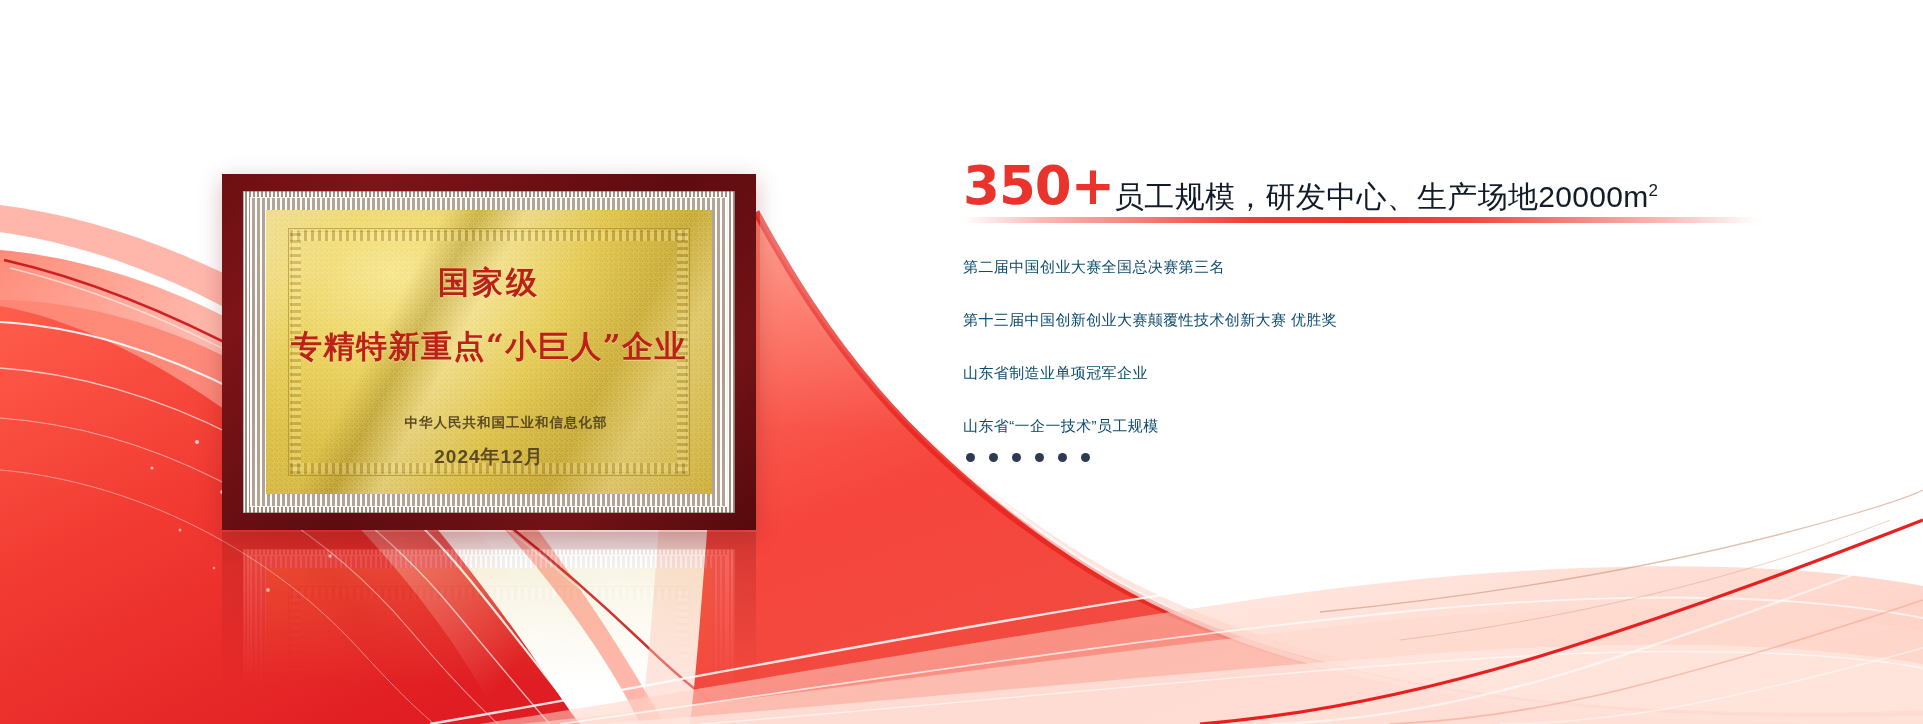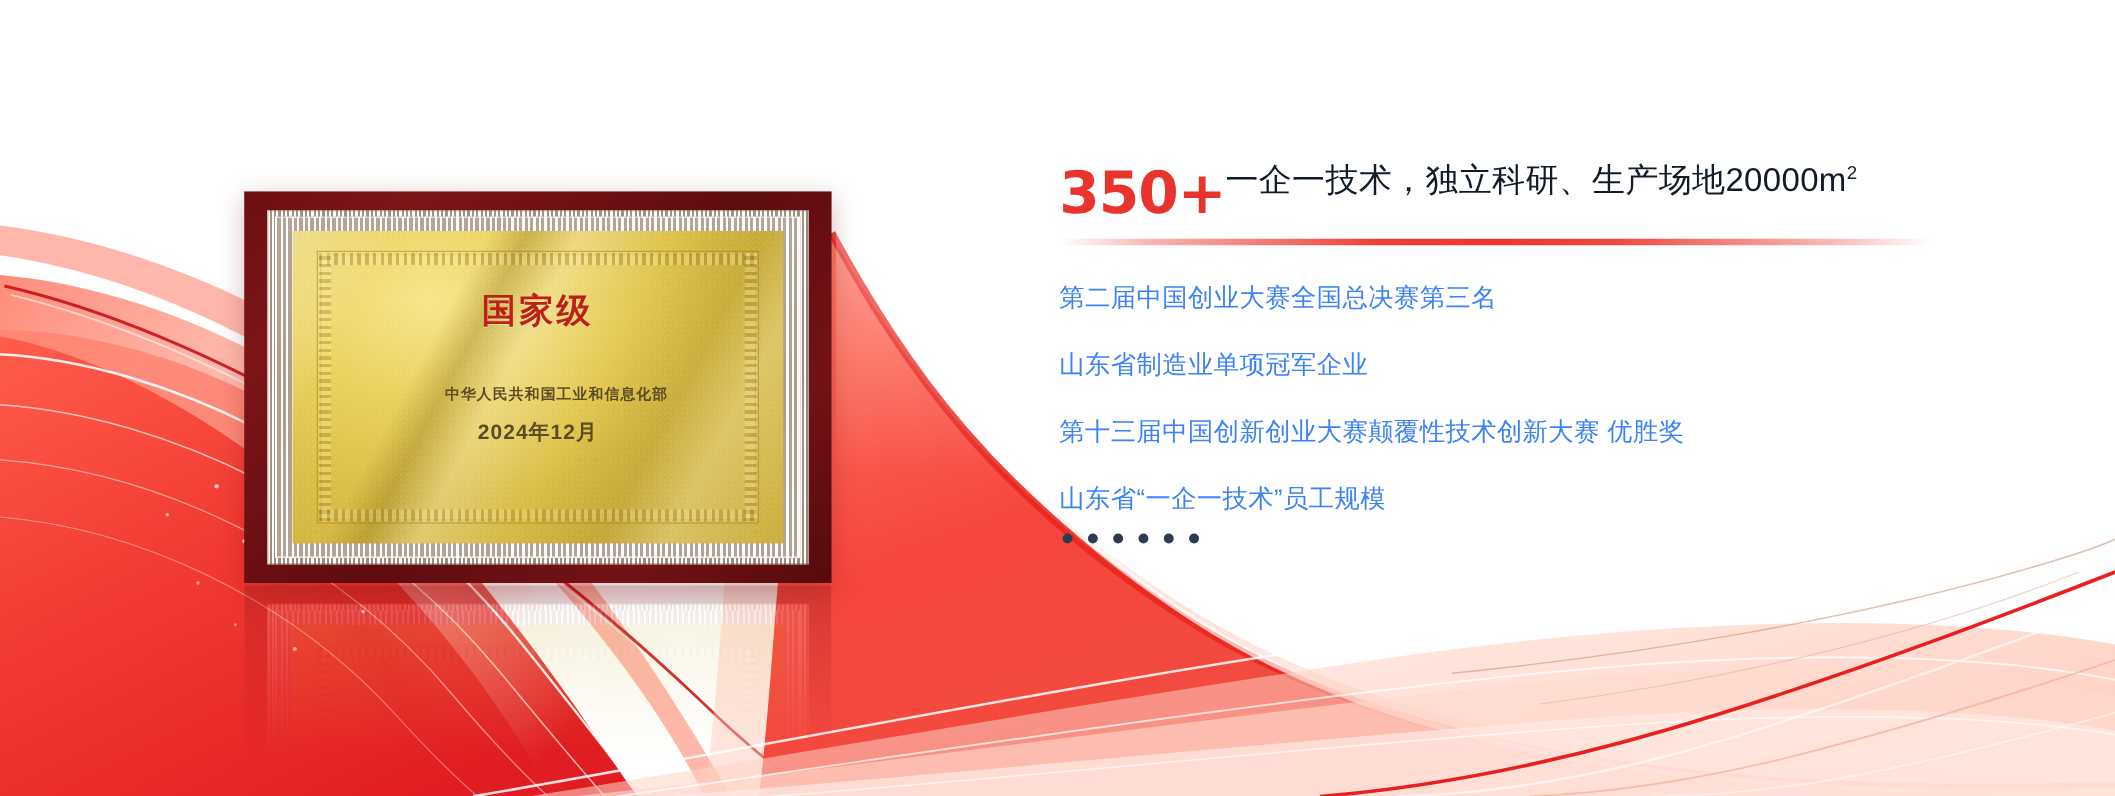--- a/index.html
+++ b/index.html
@@ -104,40 +104,40 @@
   }
   #plaque-reflection .mirror{
     position:absolute;left:0;top:-356px;width:534px;height:356px;
     transform:scaleY(-1);transform-origin:center bottom;
   }
   #plaque-reflection .mirror-inner{position:absolute;left:0;top:0;width:534px;height:356px;filter:blur(.4px);}
 
   
   #right-col{position:absolute;left:963px;top:150px;width:860px;}
   #headline{
-    display:flex;align-items:flex-start;white-space:nowrap;
+    display:flex;align-items:flex-end;white-space:nowrap;
     height:62px;
   }
   #headline-number{
     font-family:"DejaVu Sans","Liberation Sans",sans-serif;
     font-weight:bold;font-size:53px;color:#e8342c;letter-spacing:-1px;line-height:1;
   }
   #headline-rest{
     font-size:30px;color:#111c28;font-weight:normal;line-height:1;letter-spacing:.3px;
   }
   #headline-rest .sup{font-size:17px;vertical-align:super;line-height:0;}
   #headline-rule{
     margin-top:5px;width:795px;height:6px;border-radius:3px;
     background:linear-gradient(90deg,
       rgba(237,52,44,0) 0%,rgba(237,52,44,.35) 10%,rgba(237,52,44,.95) 36%,
       #ed342c 50%,rgba(237,52,44,.9) 64%,rgba(237,52,44,.35) 88%,rgba(237,52,44,0) 100%);
   }
   #award-list{margin-top:36px;}
   .award-item{
-    font-size:23px;color:#3b82f6;line-height:1;margin-bottom:38px;letter-spacing:.4px;
+    font-size:15px;color:#0c4a6e;line-height:1;margin-bottom:38px;letter-spacing:.4px;
     white-space:nowrap;
   }
   #list-ellipsis{display:flex;gap:14px;align-items:center;margin-top:-18px;padding-left:3px;}
   #list-ellipsis span{width:9px;height:9px;border-radius:50%;background:#2c3a52;display:block;}
 </style>
 </head>
 <body>
 
 <div id="stage">
 
@@ -278,42 +278,43 @@
           <div class="gold-plate">
             <div class="gold-noise"></div>
             <div class="gold-inner-border"></div>
             <div class="gold-top-pattern"></div>
             <div class="gold-side-pattern left"></div>
             <div class="gold-side-pattern right"></div>
             <div class="gold-bottom-pattern"></div>
 
             <div class="plaque-text">
               <div class="pq-line1">国家级</div>
+              <div class="pq-line2">专精特新重点“小巨人”企业</div>
               <div class="pq-org">中华人民共和国工业和信息化部</div>
               <div class="pq-date">2024年12月</div>
             </div>
           </div>
         </div>
       </div>
     </div>
   </div>
 
   <div id="right-col">
 
     <div id="headline">
       <span id="headline-number">350+</span>
-      <span id="headline-rest"><span>一企一技术，独立科研、生产场地20000m</span><span class="sup">2</span></span>
+      <span id="headline-rest"><span>员工规模，研发中心、生产场地20000m</span><span class="sup">2</span></span>
     </div>
 
     <div id="headline-rule"></div>
 
     <div id="award-list">
       <div class="award-item">第二届中国创业大赛全国总决赛第三名</div>
+      <div class="award-item">第十三届中国创新创业大赛颠覆性技术创新大赛 优胜奖</div>
       <div class="award-item">山东省制造业单项冠军企业</div>
-      <div class="award-item">第十三届中国创新创业大赛颠覆性技术创新大赛 优胜奖</div>
       <div class="award-item">山东省“一企一技术”员工规模</div>
 
       <div id="list-ellipsis">
         <span></span>
         <span></span>
         <span></span>
         <span></span>
         <span></span>
         <span></span>
       </div>

